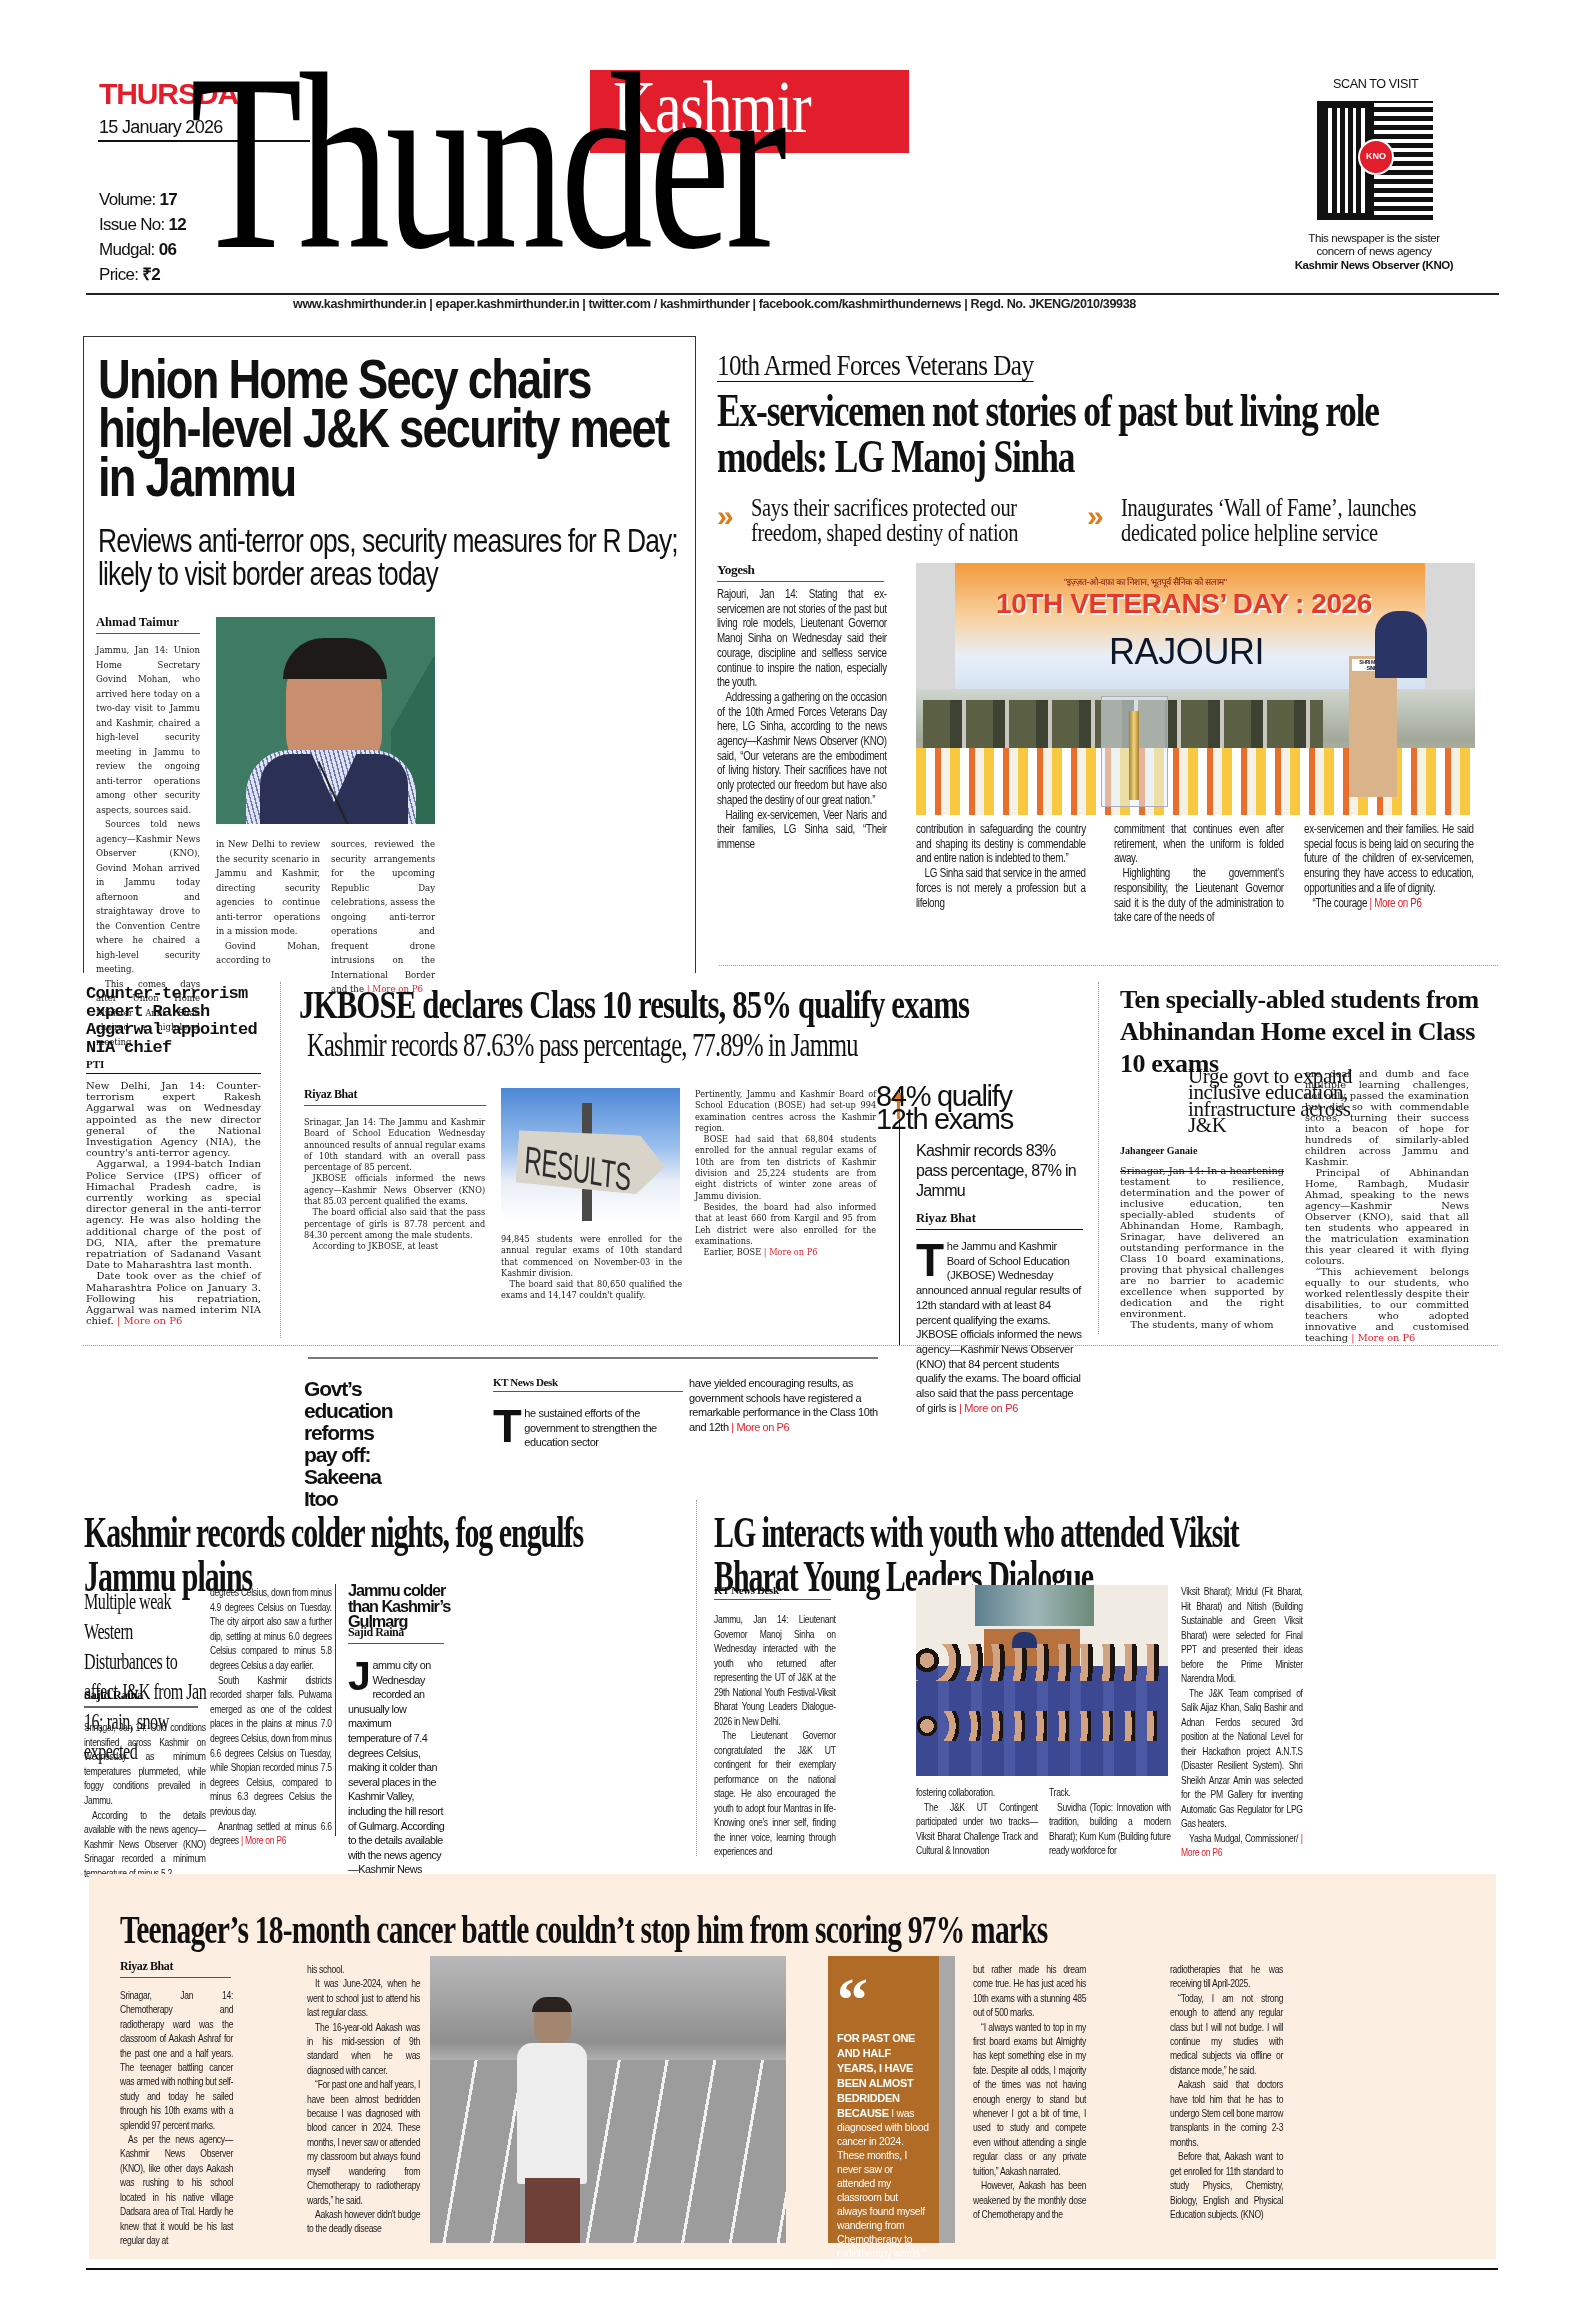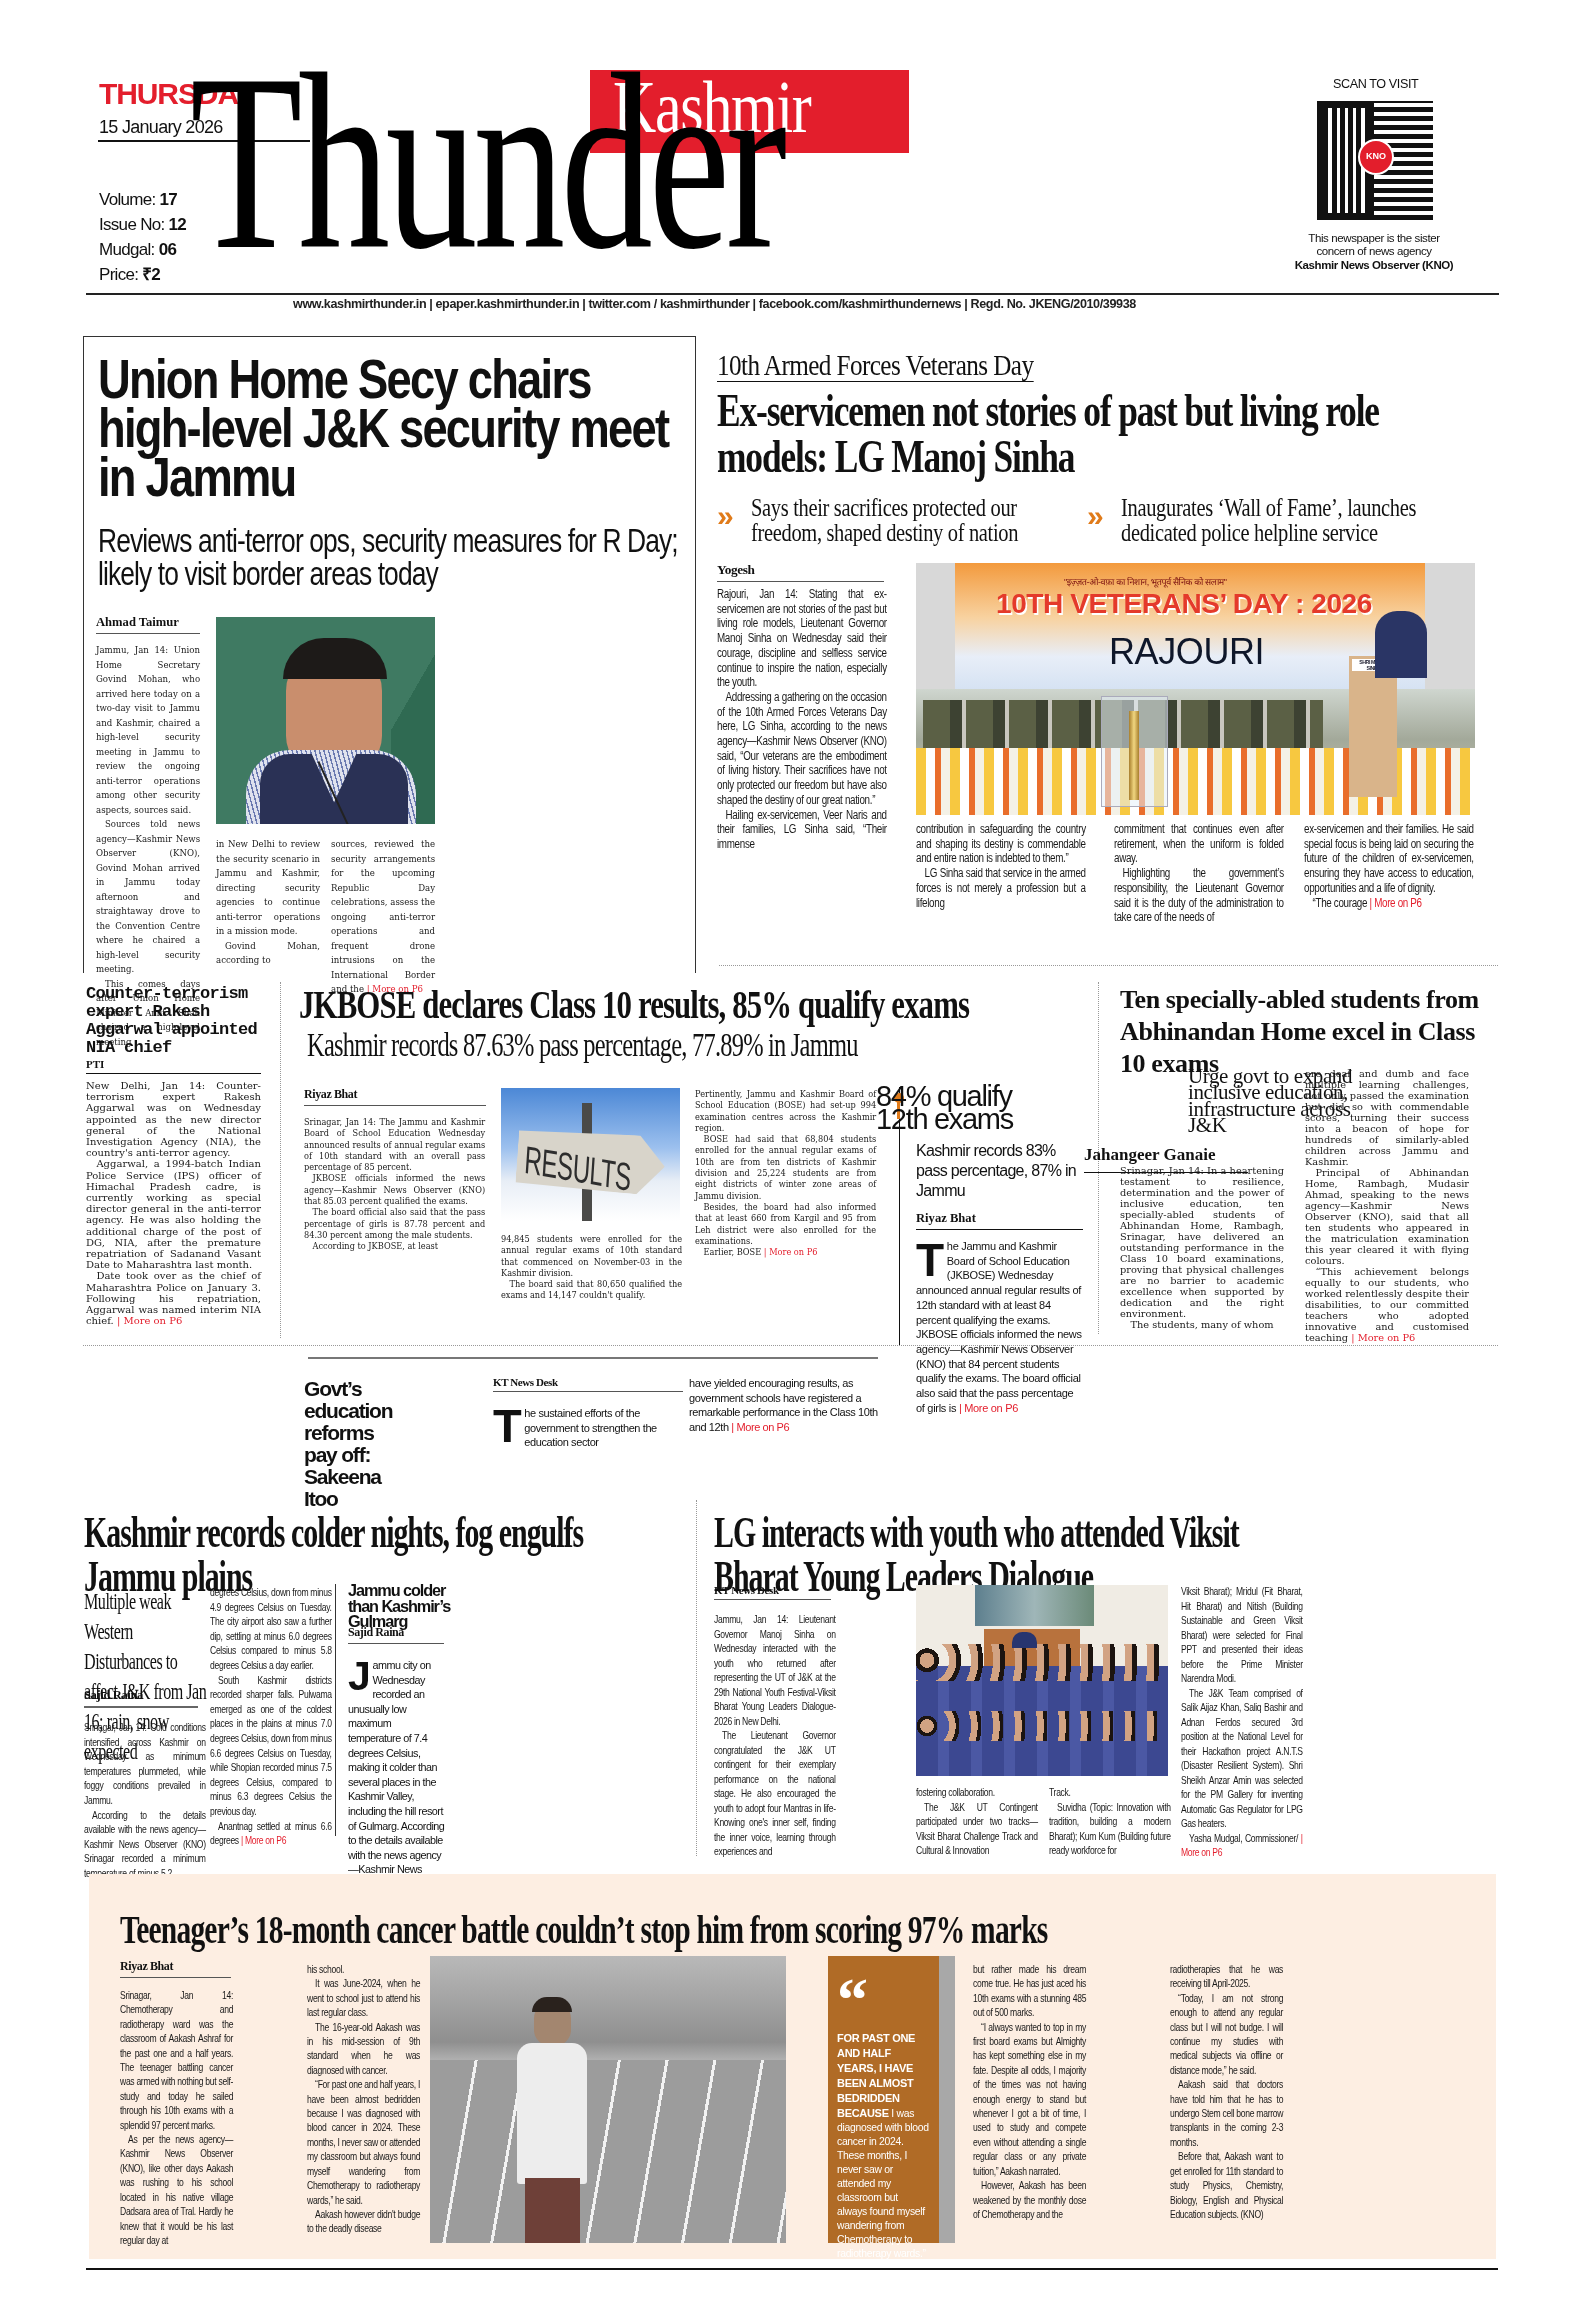--- a/index.html
+++ b/index.html
@@ -169,21 +169,21 @@
 <div class="abs" data-name="govt-edu-col1" style="left:493px;top:1406px;width:178px;font-family:'Liberation Sans',sans-serif;font-size:11px;line-height:14.5px;letter-spacing:-0.4px">
   <span data-name="dropcap" style="float:left;font-size:47px;line-height:40px;font-weight:bold;margin-right:3px">T</span><span>he sustained efforts of the government to strengthen the education sector</span>
 </div>
 <div class="abs" data-name="govt-edu-col2" style="left:689px;top:1376px;width:190px;font-family:'Liberation Sans',sans-serif;font-size:11px;line-height:14.5px;letter-spacing:-0.4px">
   <span>have yielded encouraging results, as government schools have registered a remarkable performance in the Class 10th and 12th</span> <span class="more" data-name="govt-edu-more-link">| More on P6</span>
 </div>
 
 <div class="abs dots-v" data-name="divider" style="left:1098px;top:982px;height:352px"></div>
 <div class="abs ser" data-name="abhinandan-headline" style="left:1120px;top:984px;width:385px;font-size:26px;line-height:32px;font-weight:bold;letter-spacing:-0.4px">Ten specially-abled students from Abhinandan Home excel in Class 10 exams</div>
 <div class="abs ser" data-name="abhinandan-subhead" style="left:1188px;top:1068px;width:170px;font-size:21px;line-height:16.3px;letter-spacing:-0.4px">Urge govt to expand inclusive education, infrastructure across J&amp;K</div>
-<div class="abs byline" data-name="abhinandan-byline" style="left:1084px;top:1145px;width:164px;font-size:17px;border-bottom:0.7px solid #111;padding-bottom:7px">Jahangeer Ganaie</div>
+<div class="abs byline" data-name="abhinandan-byline" style="left:1120px;top:1145px;width:164px;font-size:10px;border-bottom:0.7px solid #111;padding-bottom:15px">Jahangeer Ganaie</div>
 <div class="abs body-txt" data-name="abhinandan-col1" style="left:1120px;top:1165px;width:164px;font-size:9.8px;line-height:11px">
   <p class="p">Srinagar, Jan 14: In a heartening testament to resilience, determination and the power of inclusive education, ten specially-abled students of Abhinandan Home, Rambagh, Srinagar, have delivered an outstanding performance in the Class 10 board examinations, proving that physical challenges are no barrier to academic excellence when supported by dedication and the right environment.</p>
   <p class="p">The students, many of whom</p>
 </div>
 <div class="abs body-txt" data-name="abhinandan-col2" style="left:1305px;top:1068px;width:164px;font-size:9.8px;line-height:11px">
   <p class="p">are deaf and dumb and face multiple learning challenges, not only passed the examination but did so with commendable scores, turning their success into a beacon of hope for hundreds of similarly-abled children across Jammu and Kashmir.</p>
   <p class="p">Principal of Abhinandan Home, Rambagh, Mudasir Ahmad, speaking to the news agency—Kashmir News Observer (KNO), said that all ten students who appeared in the matriculation examination this year cleared it with flying colours.</p>
   <p class="p"><span>“This achievement belongs equally to our students, who worked relentlessly despite their disabilities, to our committed teachers who adopted innovative and customised teaching</span> <span class="more" data-name="abhinandan-more-link">| More on P6</span></p>
 </div>
 

